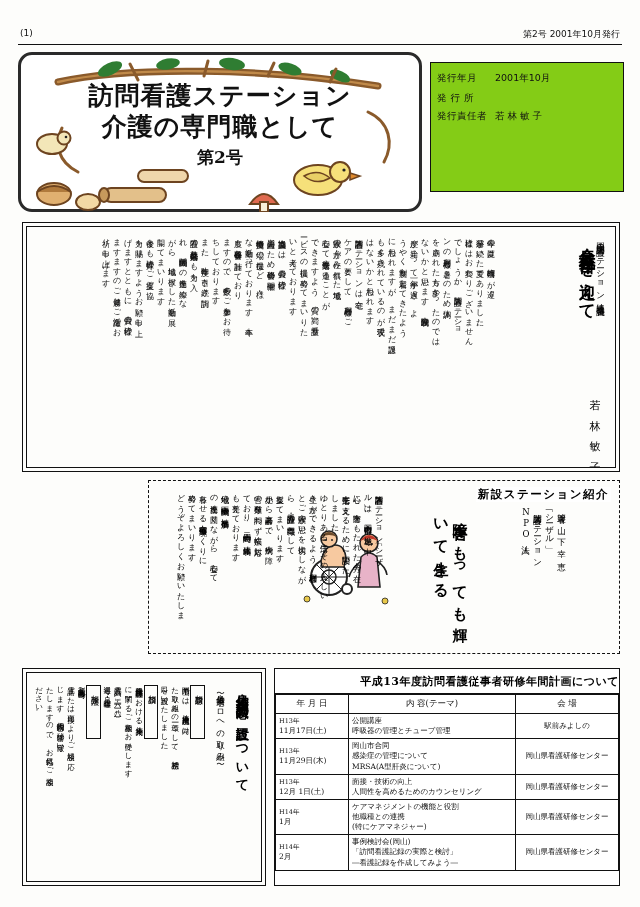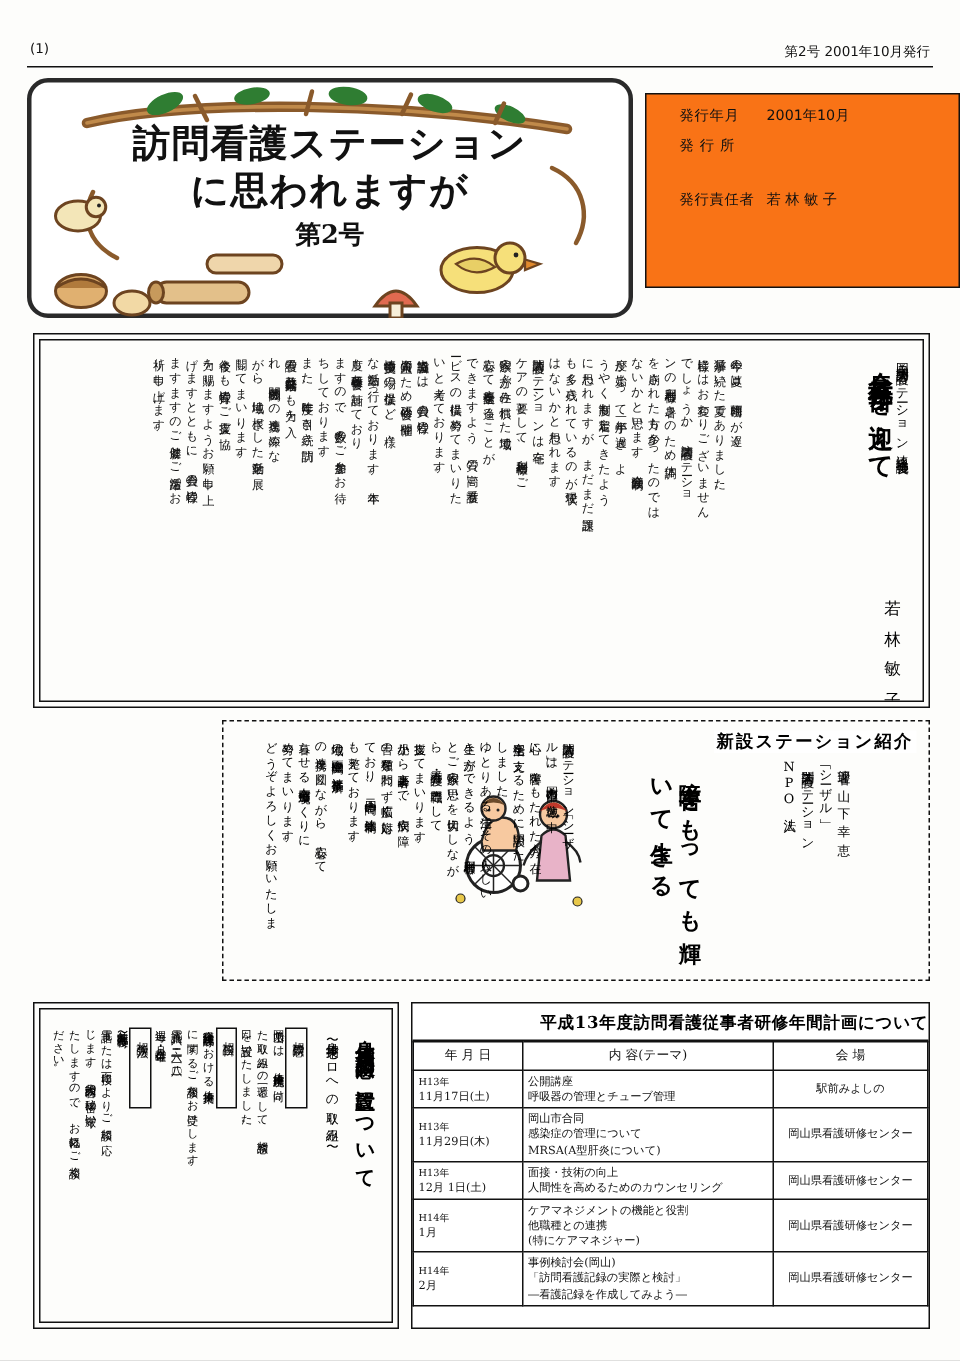--- a/index.html
+++ b/index.html
@@ -37,22 +37,22 @@
     position:absolute;left:0;right:0;top:28px;text-align:center;
     font-family:"DejaVu Serif","Liberation Serif",serif;
     font-weight:bold;color:#111;
   }
   #mast-title .l1{font-size:25px;letter-spacing:1px;display:block;line-height:1.25;}
   #mast-title .l2{font-size:25px;letter-spacing:1px;display:block;line-height:1.25;}
   #mast-title .l3{font-size:17px;display:block;line-height:1.5;margin-top:2px;}
   
   #pubbox{
     position:absolute;left:430px;top:62px;width:192px;height:128px;
-    border:1.3px solid #111;background:#f97316;
-    font-size:9.5px;color:#111;line-height:1.45;padding-left:16px;
+    border:1.3px solid #111;background:#84cc16;
+    font-size:9.5px;color:#111;line-height:1.45;
   }
   #pubbox .row{display:flex;margin:0 0 0 6px;}
   #pubbox .lab{width:58px;flex:none;letter-spacing:.5px;}
   #pubbox .val{flex:1;}
   #pubbox .r1{margin-top:8px;}
   
   #article{
     position:absolute;left:22px;top:222px;width:596px;height:248px;
     border:1.2px solid #111;
   }
@@ -215,34 +215,34 @@
         <circle cx="48" cy="85" r="1.3" fill="#222"></circle>
       </g>
 
       <g>
         <path d="M232 152 q14 -20 28 0 z" fill="#e06a50" stroke="#6d4420" stroke-width="2"></path>
         <rect x="242" y="150" width="8" height="10" fill="#f7efd9" stroke="#6d4420" stroke-width="2"></rect>
       </g>
     </svg>
     <div id="mast-title">
       <span class="l1">訪問看護ステーション</span>
-      <span class="l2">に思われますが</span>
+      <span class="l2">介護の専門職として</span>
       <span class="l3">第2号</span>
     </div>
   </div>
 
   <div id="pubbox">
     <div class="row r1">
       <span class="lab">発行年月</span>
       <span class="val">2001年10月</span>
     </div>
     <div class="row" style="margin-top:6px;">
       <span class="lab">発 行 所</span>
     </div>
-    <div class="row" style="margin-top:22px;">
+    <div class="row" style="margin-top:4px;">
       <span class="lab">発行責任者</span>
       <span class="val">若 林 敏 子</span>
     </div>
   </div>
 
   <div id="article">
     <div id="article-inner">
       <div id="art-title">
         <div class="vtext main">会長就任二年目を迎えて</div>
         <div class="vtext sub">岡山県訪問看護ステーション連絡協議会長</div>

